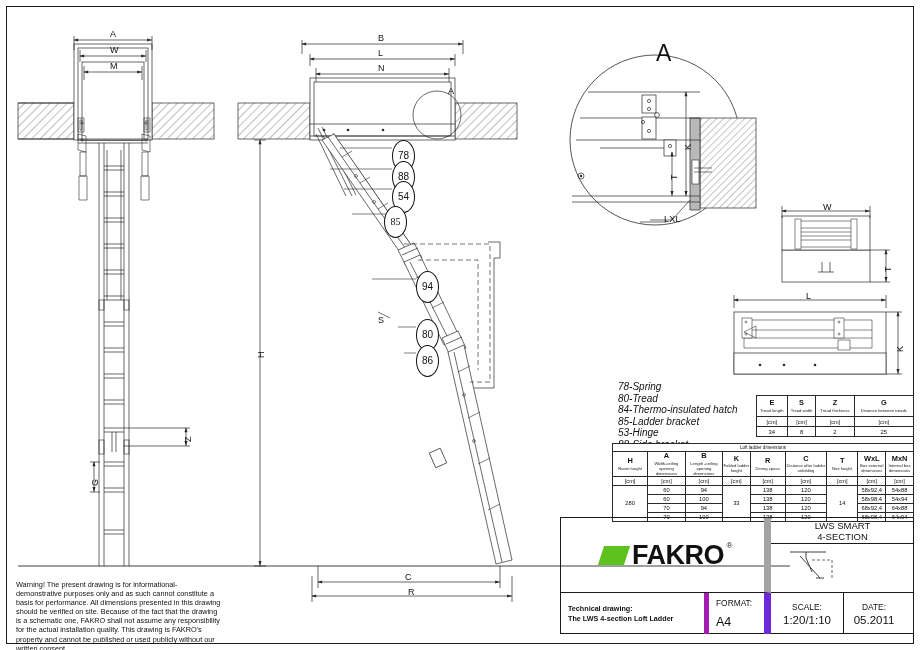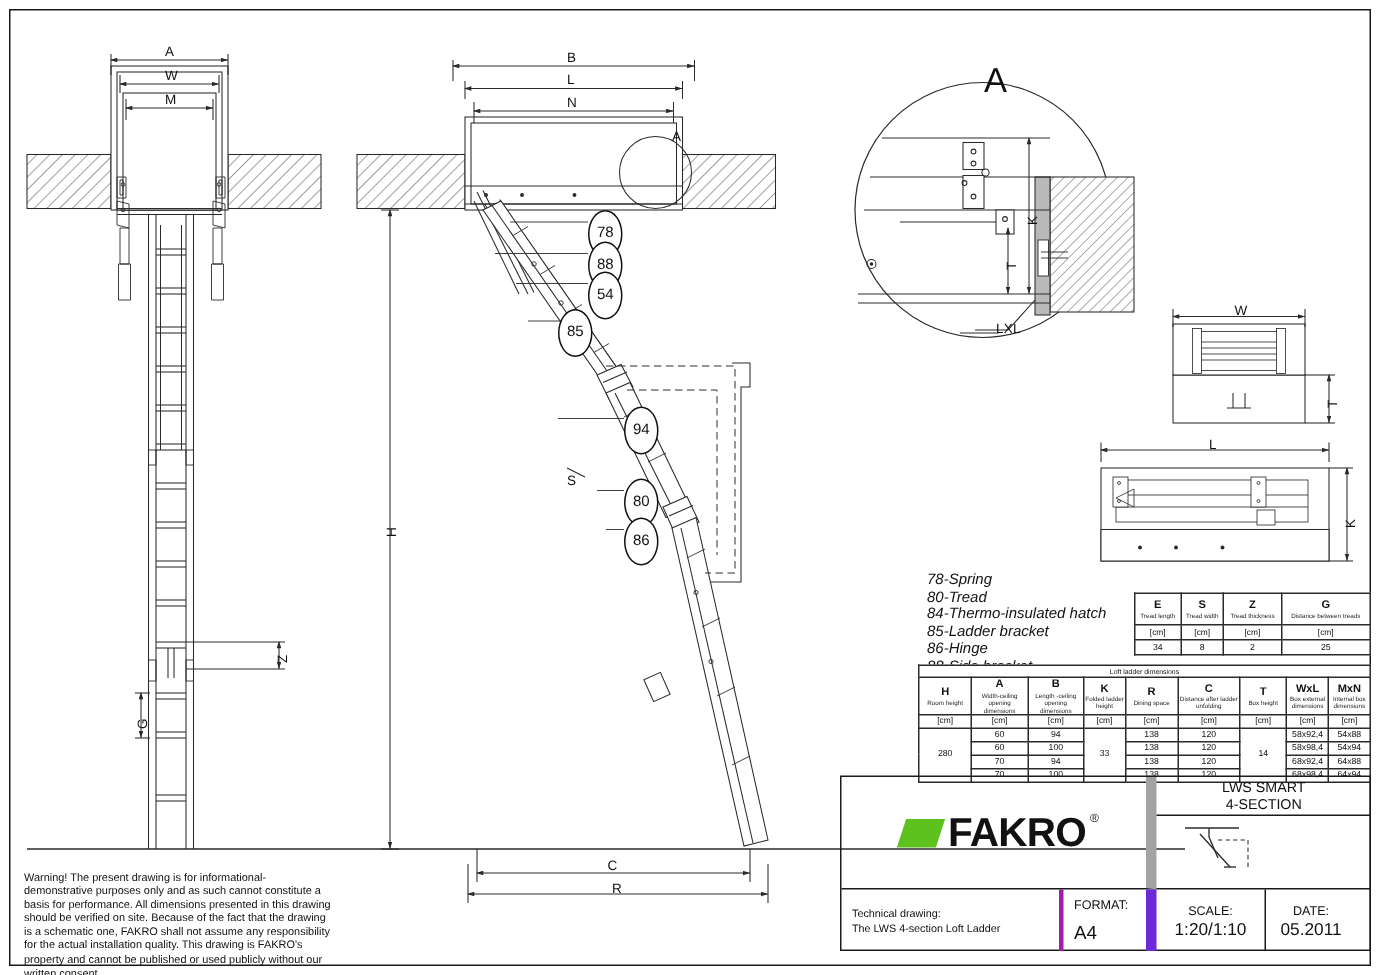--- a/index.html
+++ b/index.html
@@ -150,24 +150,24 @@
     font-size: 9.5px; line-height: 11px; color: #111;
   }
   #tbIconCell {
     position: absolute; left: 210px; top: 26px;
     width: 143px; height: 49px;
     border-bottom: 1px solid #1a1a1a;
   }
   #tbDescCell {
     position: absolute; left: 0; top: 75px;
     width: 148px; height: 41px;
-    border-right: 3px solid #a21caf;
+    border-right: 5px solid #a21caf;
     display: flex; flex-direction: column; justify-content: center;
     padding-left: 7px;
-    font-size: 7.2px; line-height: 9.5px; color: #111;
+    font-size: 7.2px; line-height: 9.5px; color: #111; font-weight: bold;
   }
   #tbFormatCell {
     position: absolute; left: 148px; top: 75px;
     width: 62px; height: 41px;
     border-right: 7px solid #6d28d9;
     display: flex; flex-direction: column; justify-content: center;
     padding-left: 7px;
   }
   #tbScaleCell {
     position: absolute; left: 210px; top: 75px;
@@ -539,31 +539,31 @@
   <div class="dimlbl" style="left:644px; top:214px;margin-left:20px;">LXL</div>
 
   <div class="dimlbl" style="left:823px; top:202px;">W</div>
   <div class="dimlbl vert" style="left:883px; top:272px;">T</div>
   <div class="dimlbl" style="left:806px; top:291px;">L</div>
   <div class="dimlbl vert" style="left:895px; top:352px;">K</div>
 
   <div class="balloon" style="left:392px; top:140px;">78</div>
   <div class="balloon" style="left:392px; top:161px;">88</div>
   <div class="balloon" style="left:392px; top:181px;">54</div>
-  <div class="balloon" style="left:372px; top:206px;">85</div>
+  <div class="balloon" style="left:384px; top:206px;font-family:Liberation Serif, serif;">85</div>
   <div class="balloon" style="left:416px; top:271px;">94</div>
   <div class="balloon" style="left:416px; top:319px;">80</div>
   <div class="balloon" style="left:416px; top:345px;">86</div>
 
   <div id="legend">
     <div>78-Spring</div>
     <div>80-Tread</div>
     <div>84-Thermo-insulated hatch</div>
     <div>85-Ladder bracket</div>
-    <div>86-Hinge</div>
+    <div>53-Hinge</div>
     <div>88-Side bracket</div>
     <div>94-Stringer (ladder side element)</div>
   </div>
 
   <div id="warning">Warning! The present drawing is for informational-demonstrative purposes only and as such cannot constitute a basis for performance. All dimensions presented in this drawing should be verified on site. Because of the fact that the drawing is a schematic one, FAKRO shall not assume any responsibility for the actual installation quality. This drawing is FAKRO's property and cannot be published  or used publicly without our written consent.</div>
 
   <table class="dimtable" id="tblTop">
     <tbody>
         <tr>
       <td class="hcell">

